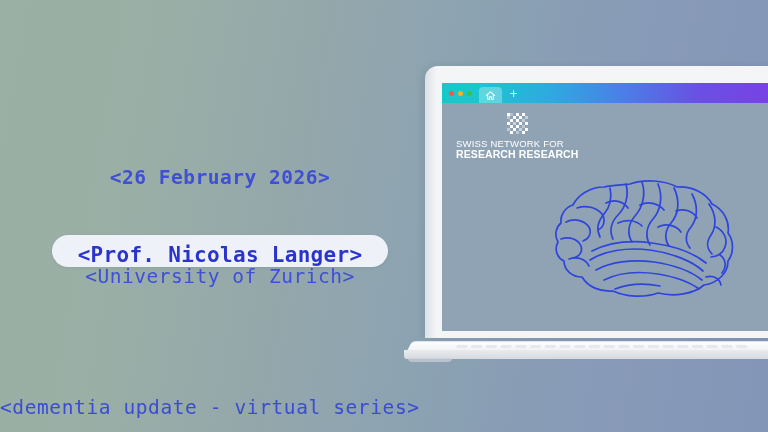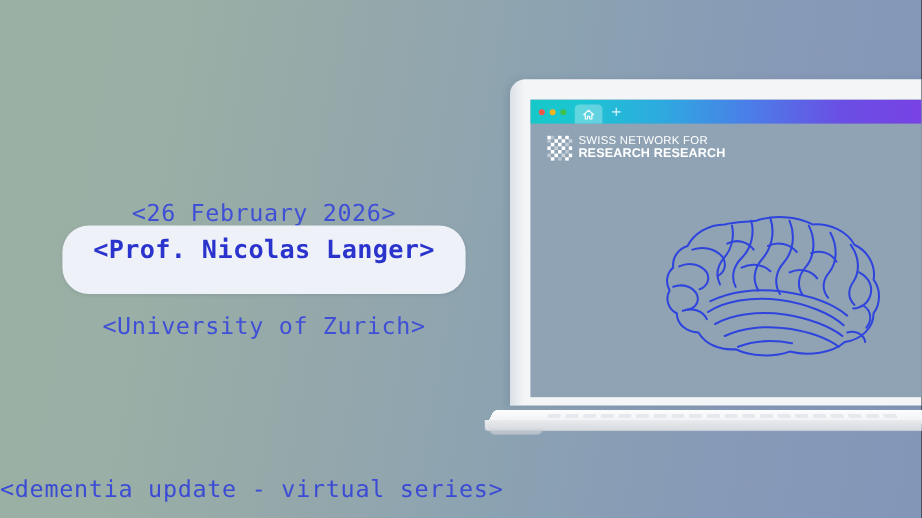--- a/index.html
+++ b/index.html
@@ -27,45 +27,46 @@
     position: absolute;
     left: 0;
     top: 168px;
     width: 440px;
     text-align: center;
   }
   .date-line {
     font-size: 19.5px;
     letter-spacing: 0.5px;
     color: #3f4fd6;
-    font-weight: 400;
+    font-weight: 700;
     line-height: 1;
+    margin-bottom: 15px;
     white-space: nowrap;
   }
   .speaker-pill {
     display: inline-block;
     background: #eef1f8;
     border-radius: 22px;
-    padding: 10px 26px 26px 26px;
+    padding: 10px 26px 1px 26px;
     box-shadow: 0 1px 3px rgba(60,70,90,0.10);
+    margin-top: 32px;
   }
   .speaker-name {
     font-size: 21px;
     font-weight: 700;
     color: #2a34cc;
     letter-spacing: 0.3px;
     line-height: 1;
     white-space: nowrap;
   }
   .affil-line {
     font-size: 19.5px;
     letter-spacing: 0.5px;
     color: #3f4fd6;
     line-height: 1;
-    margin-top: 17px;
     white-space: nowrap;
   }
 
   
   .caption {
     position: absolute;
     left: 0;
     right: 0;
     top: 396px;
     text-align: left;
@@ -157,20 +158,21 @@
   }
 
   
   .logo {
     position: absolute;
     left: 14px;
     top: 30px;
     display: flex;
     align-items: center;
     gap: 5px;
+    flex-direction: column;
   }
   .logo-mark { width: 21px; height: 21px; display: block; }
   .logo-text {
     color: #ffffff;
     font-family: "Liberation Sans", sans-serif;
     line-height: 1.04;
   }
   .logo-l1 { font-size: 9.5px; font-weight: 400; letter-spacing: 0.2px; }
   .logo-l2 { font-size: 10.5px; font-weight: 700; letter-spacing: 0.1px; }
 

